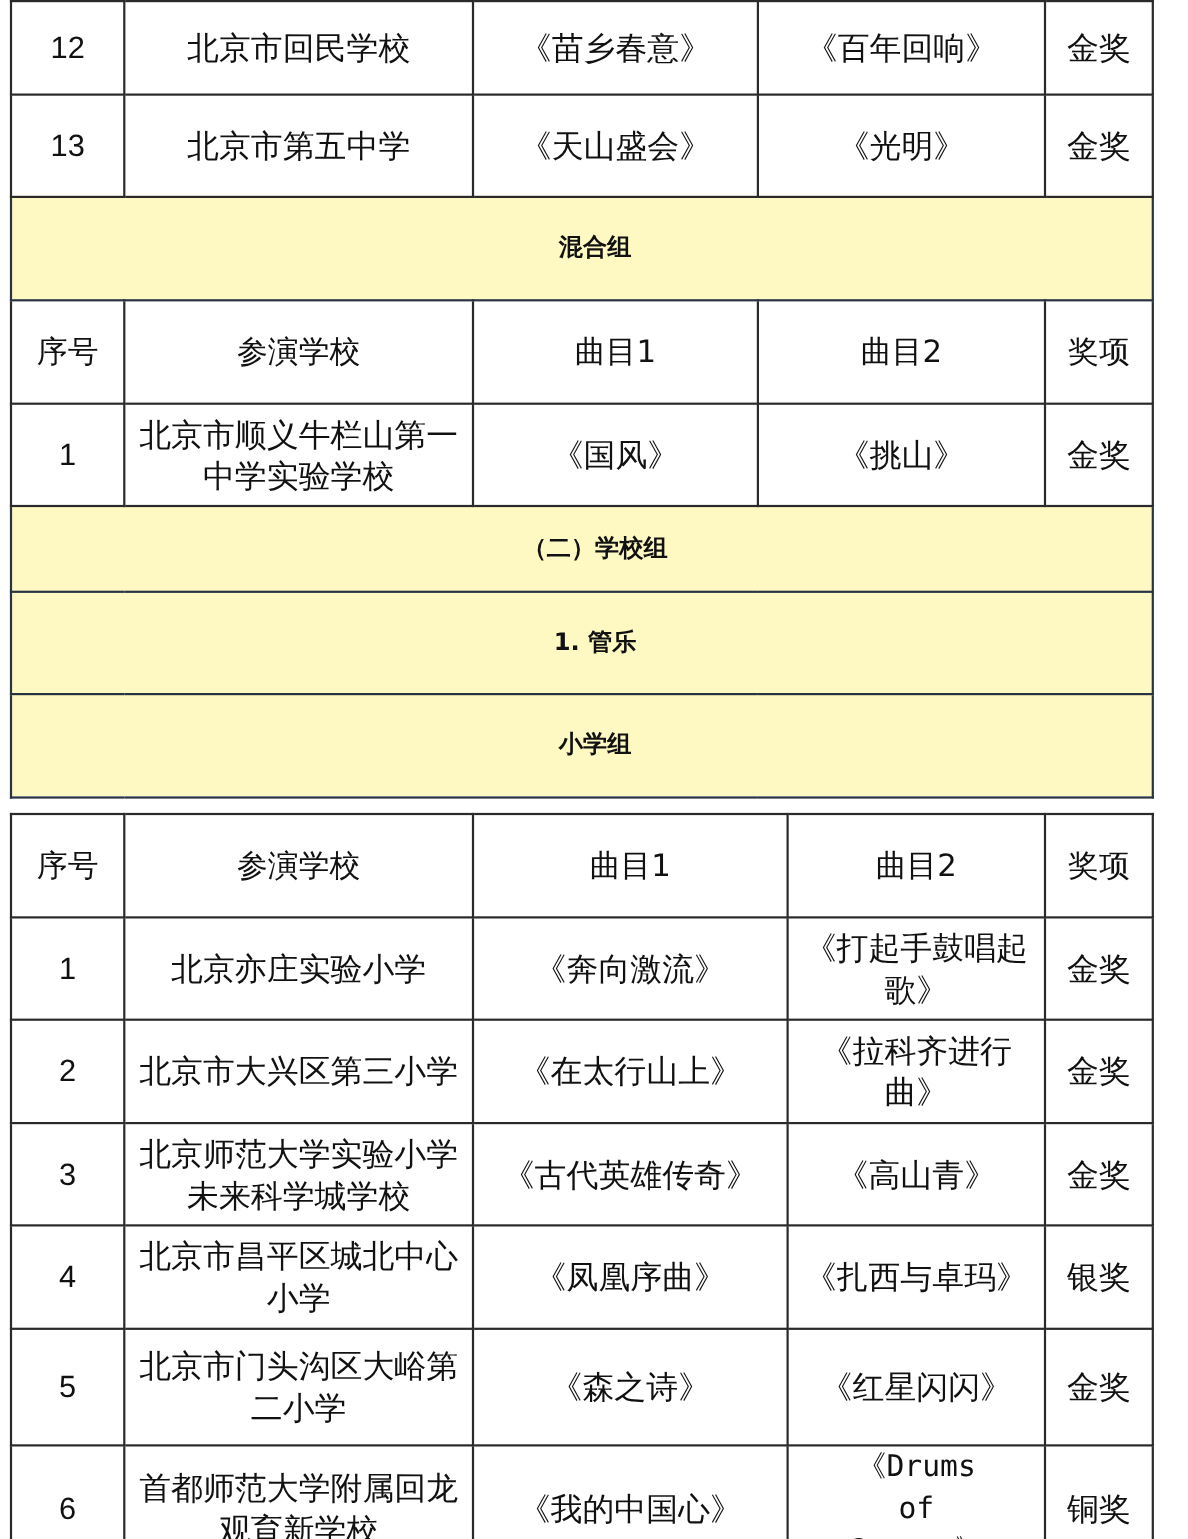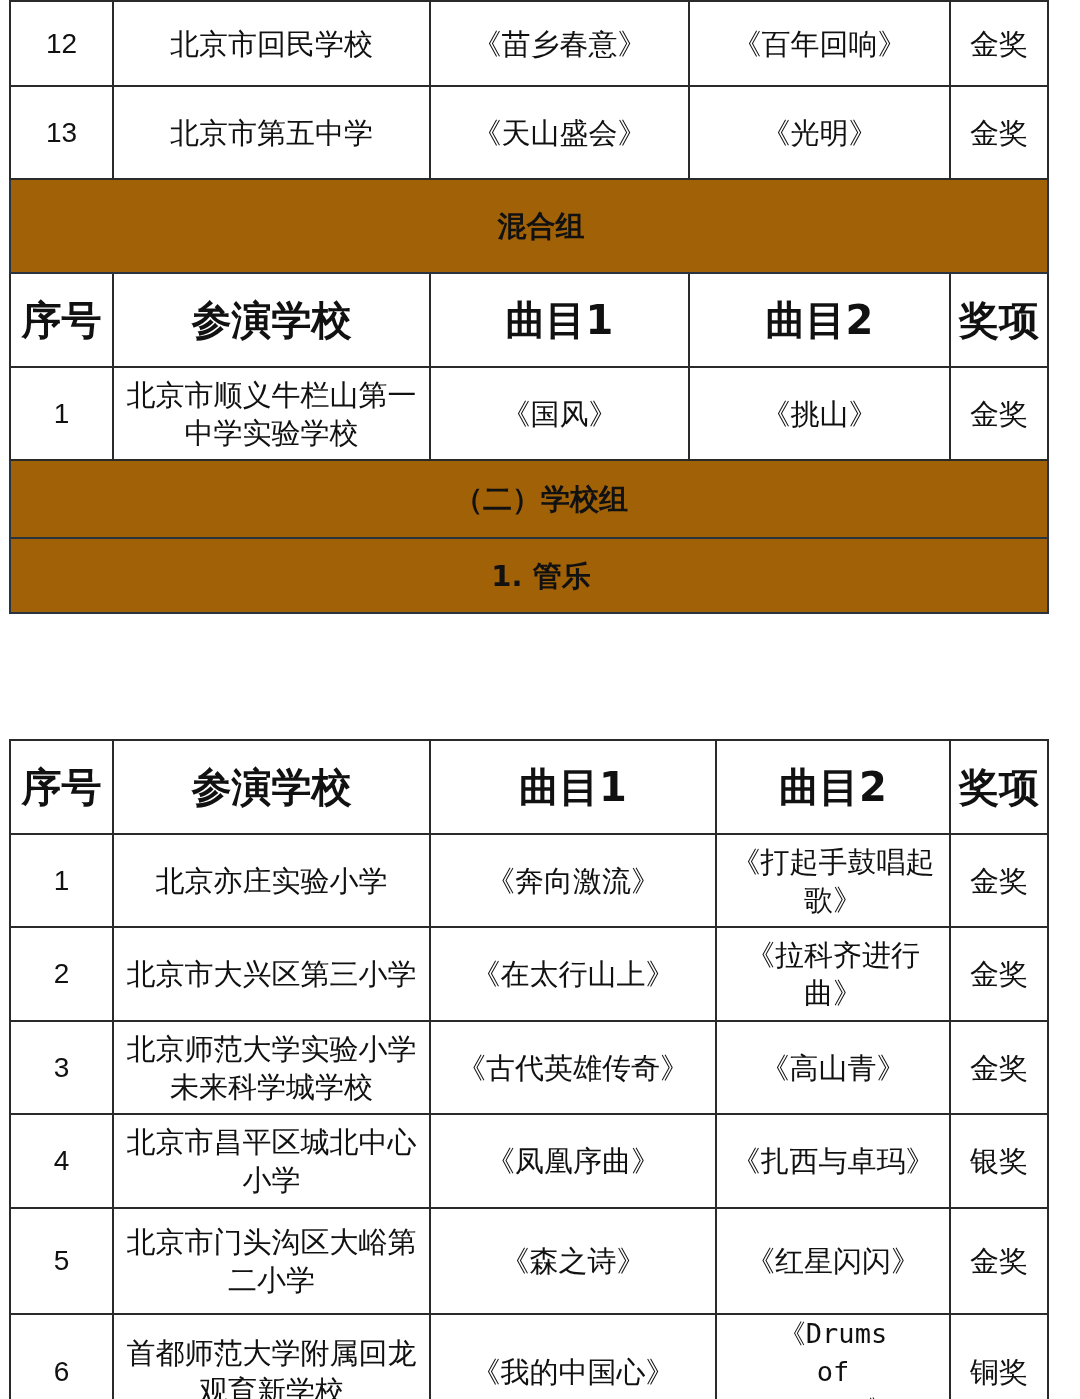--- a/index.html
+++ b/index.html
@@ -2,22 +2,22 @@
 <html><head>
 <meta charset="utf-8">
 <style>
   html, body { margin: 0; padding: 0; background: #ffffff; }
   body { width: 1080px; height: 1399px; position: relative; overflow: hidden;
          font-family: "DejaVu Sans", "Liberation Sans", sans-serif; color: #111; }
   .tbl { position: absolute; left: 9px; width: 1038px; border-collapse: collapse; table-layout: fixed; }
   .tbl td { border: 2px solid #2a2a2a; text-align: center; vertical-align: middle; padding: 0 4px;
             font-size: 29px; line-height: 38px; box-sizing: border-box; overflow: hidden; }
   .tbl td.num { font-family: "Liberation Sans", sans-serif; font-size: 28px; }
-  .tbl tr.band td { background: #a16207; font-weight: bold; font-size: 29px; border-color: #2a3340; padding-left: 28px; }
-  .tbl tr.hdr td { font-weight: bold; font-size: 40px; }
+  .tbl tr.band td { background: #fef9c3; font-weight: bold; font-size: 22px; border-color: #2a3340; padding-left: 28px; }
+  .tbl tr.hdr td { font-weight: normal; font-size: 28px; }
   .tbl td.latin { font-family: "DejaVu Sans Mono", "Liberation Mono", monospace; font-size: 27px; }
 </style>
 </head>
 <body>
 
 <table class="tbl" style="top:0px;">
   <colgroup>
     <col style="width:103px">
       <col style="width:317px">
       <col style="width:259px">
@@ -52,22 +52,25 @@
   <tr style="height:93px;">
     <td class="num">1</td>
     <td style="padding:0 8px;">北京市顺义牛栏山第一中学实验学校</td>
     <td>《国风》</td>
     <td>《挑山》</td>
     <td>金奖</td>
   </tr>
   <tr class="band" style="height:78px;">
     <td colspan="5">（二）学校组</td>
   </tr>
-  <tr class="band" style="height:75px;">
+  <tr class="band" style="height:93px;">
     <td colspan="5">1. 管乐</td>
+  </tr>
+  <tr class="band" style="height:94px;">
+    <td colspan="5">小学组</td>
   </tr>
 </tbody>
   </table>
 
 <table class="tbl" style="top:739px;">
   <colgroup>
     <col style="width:103px">
       <col style="width:317px">
       <col style="width:286px">
       <col style="width:234px">

